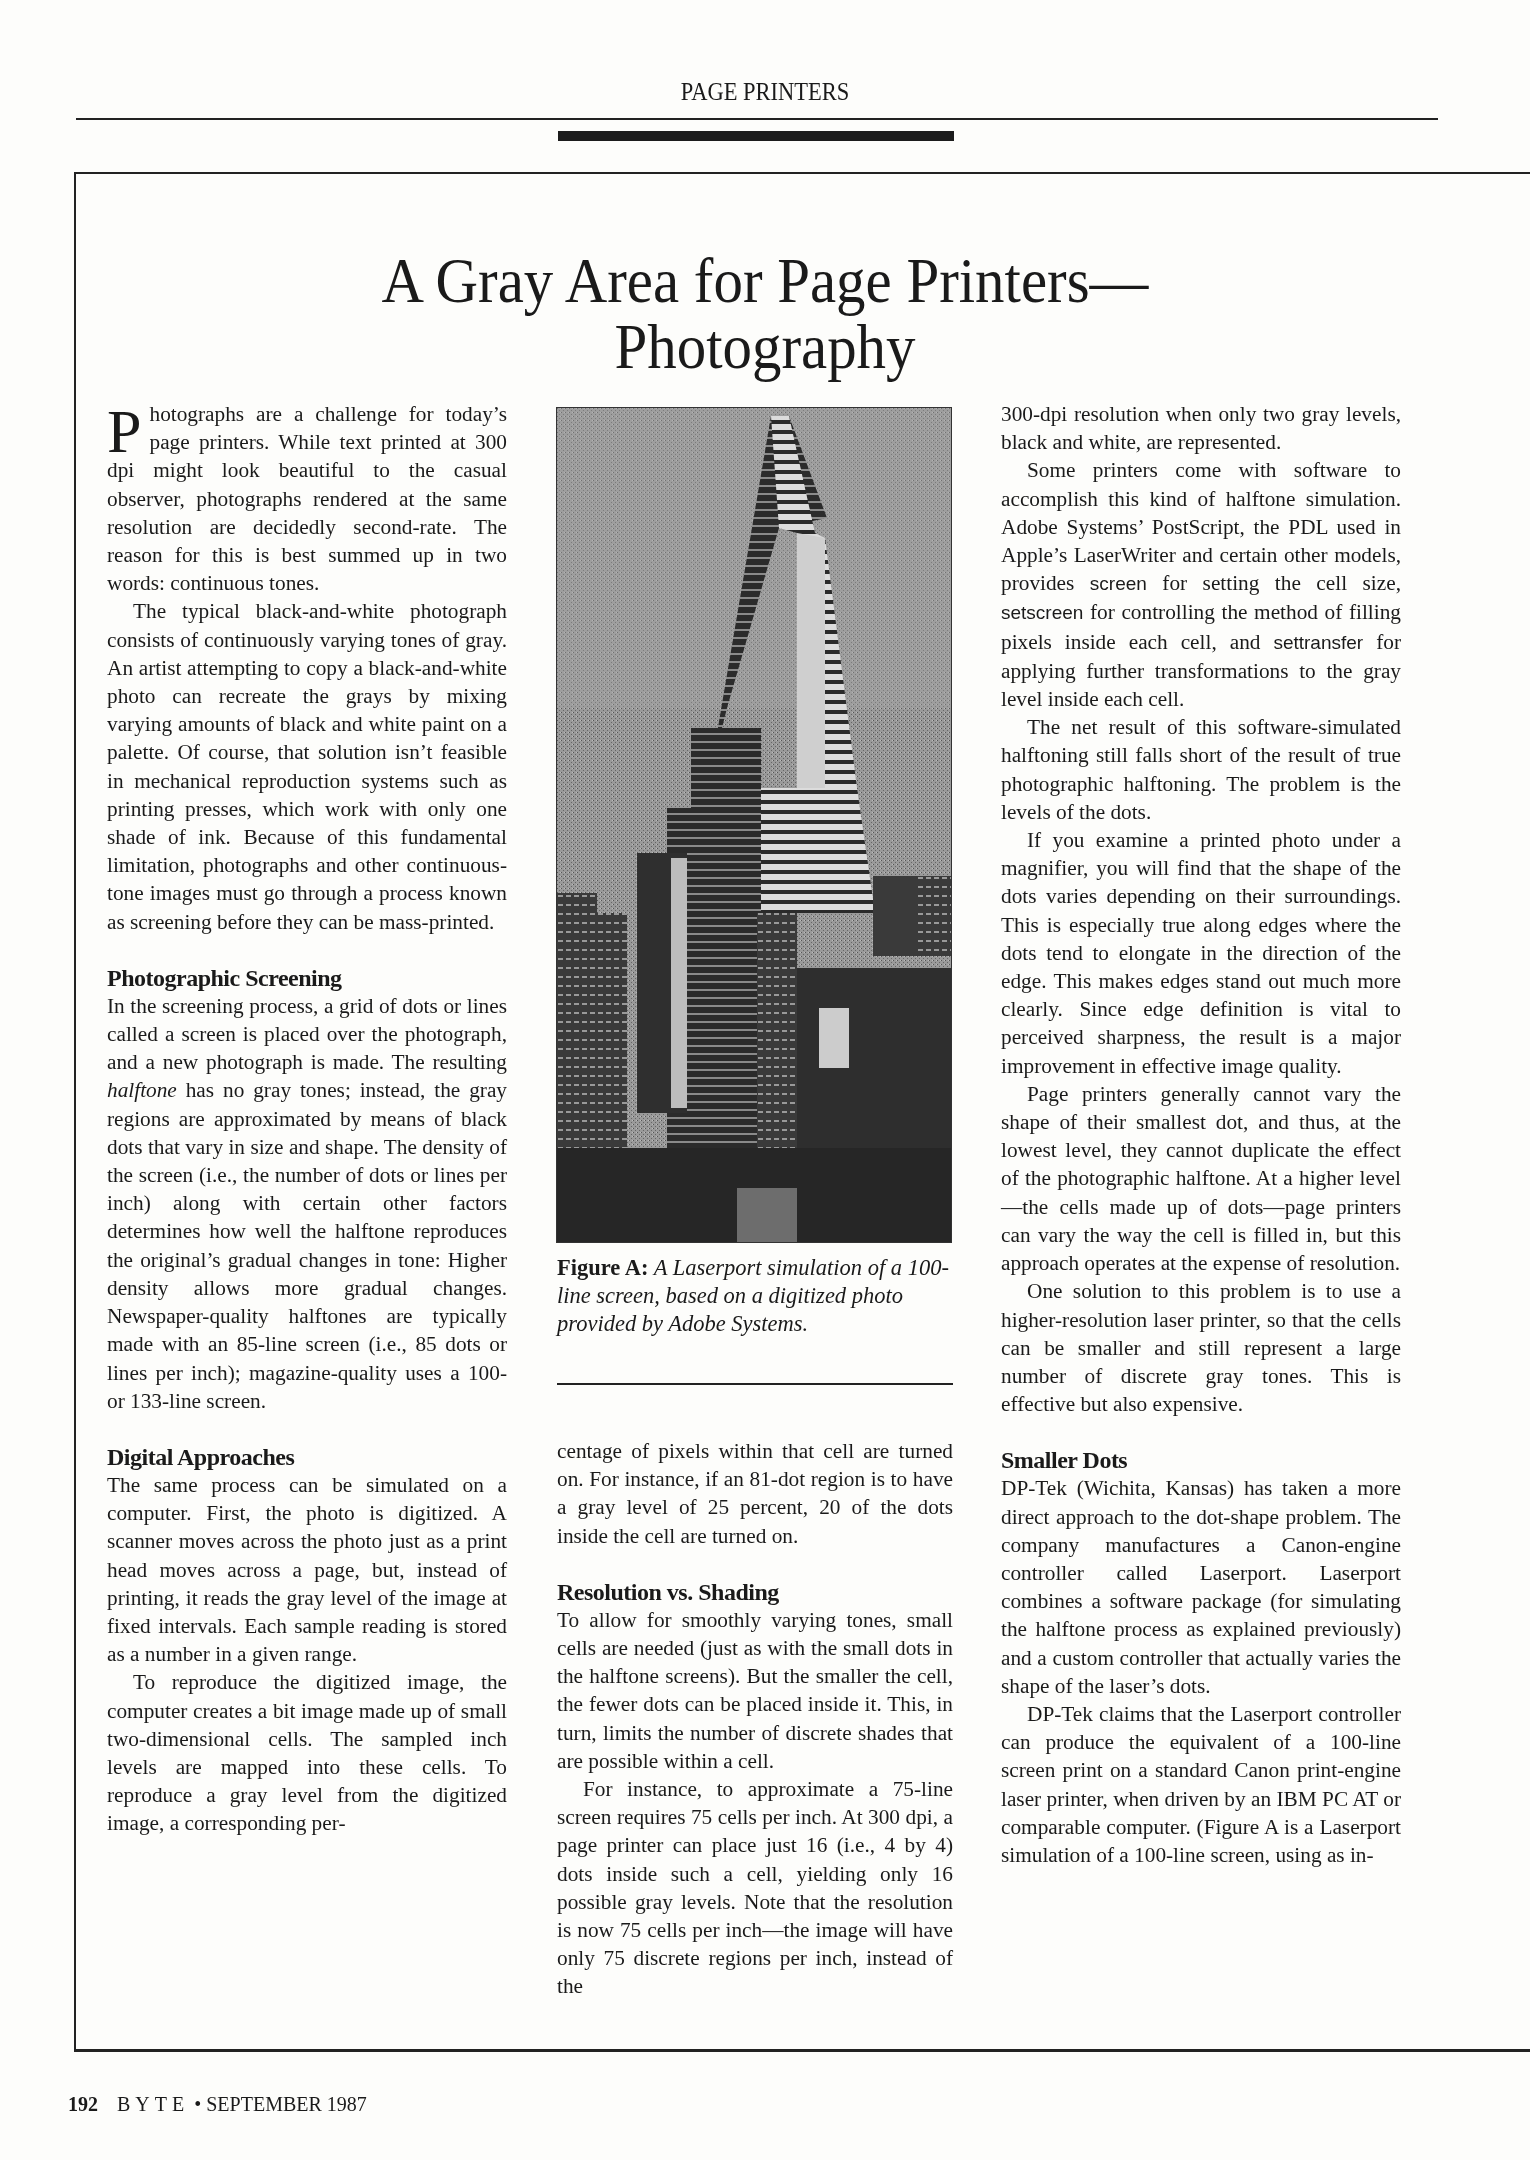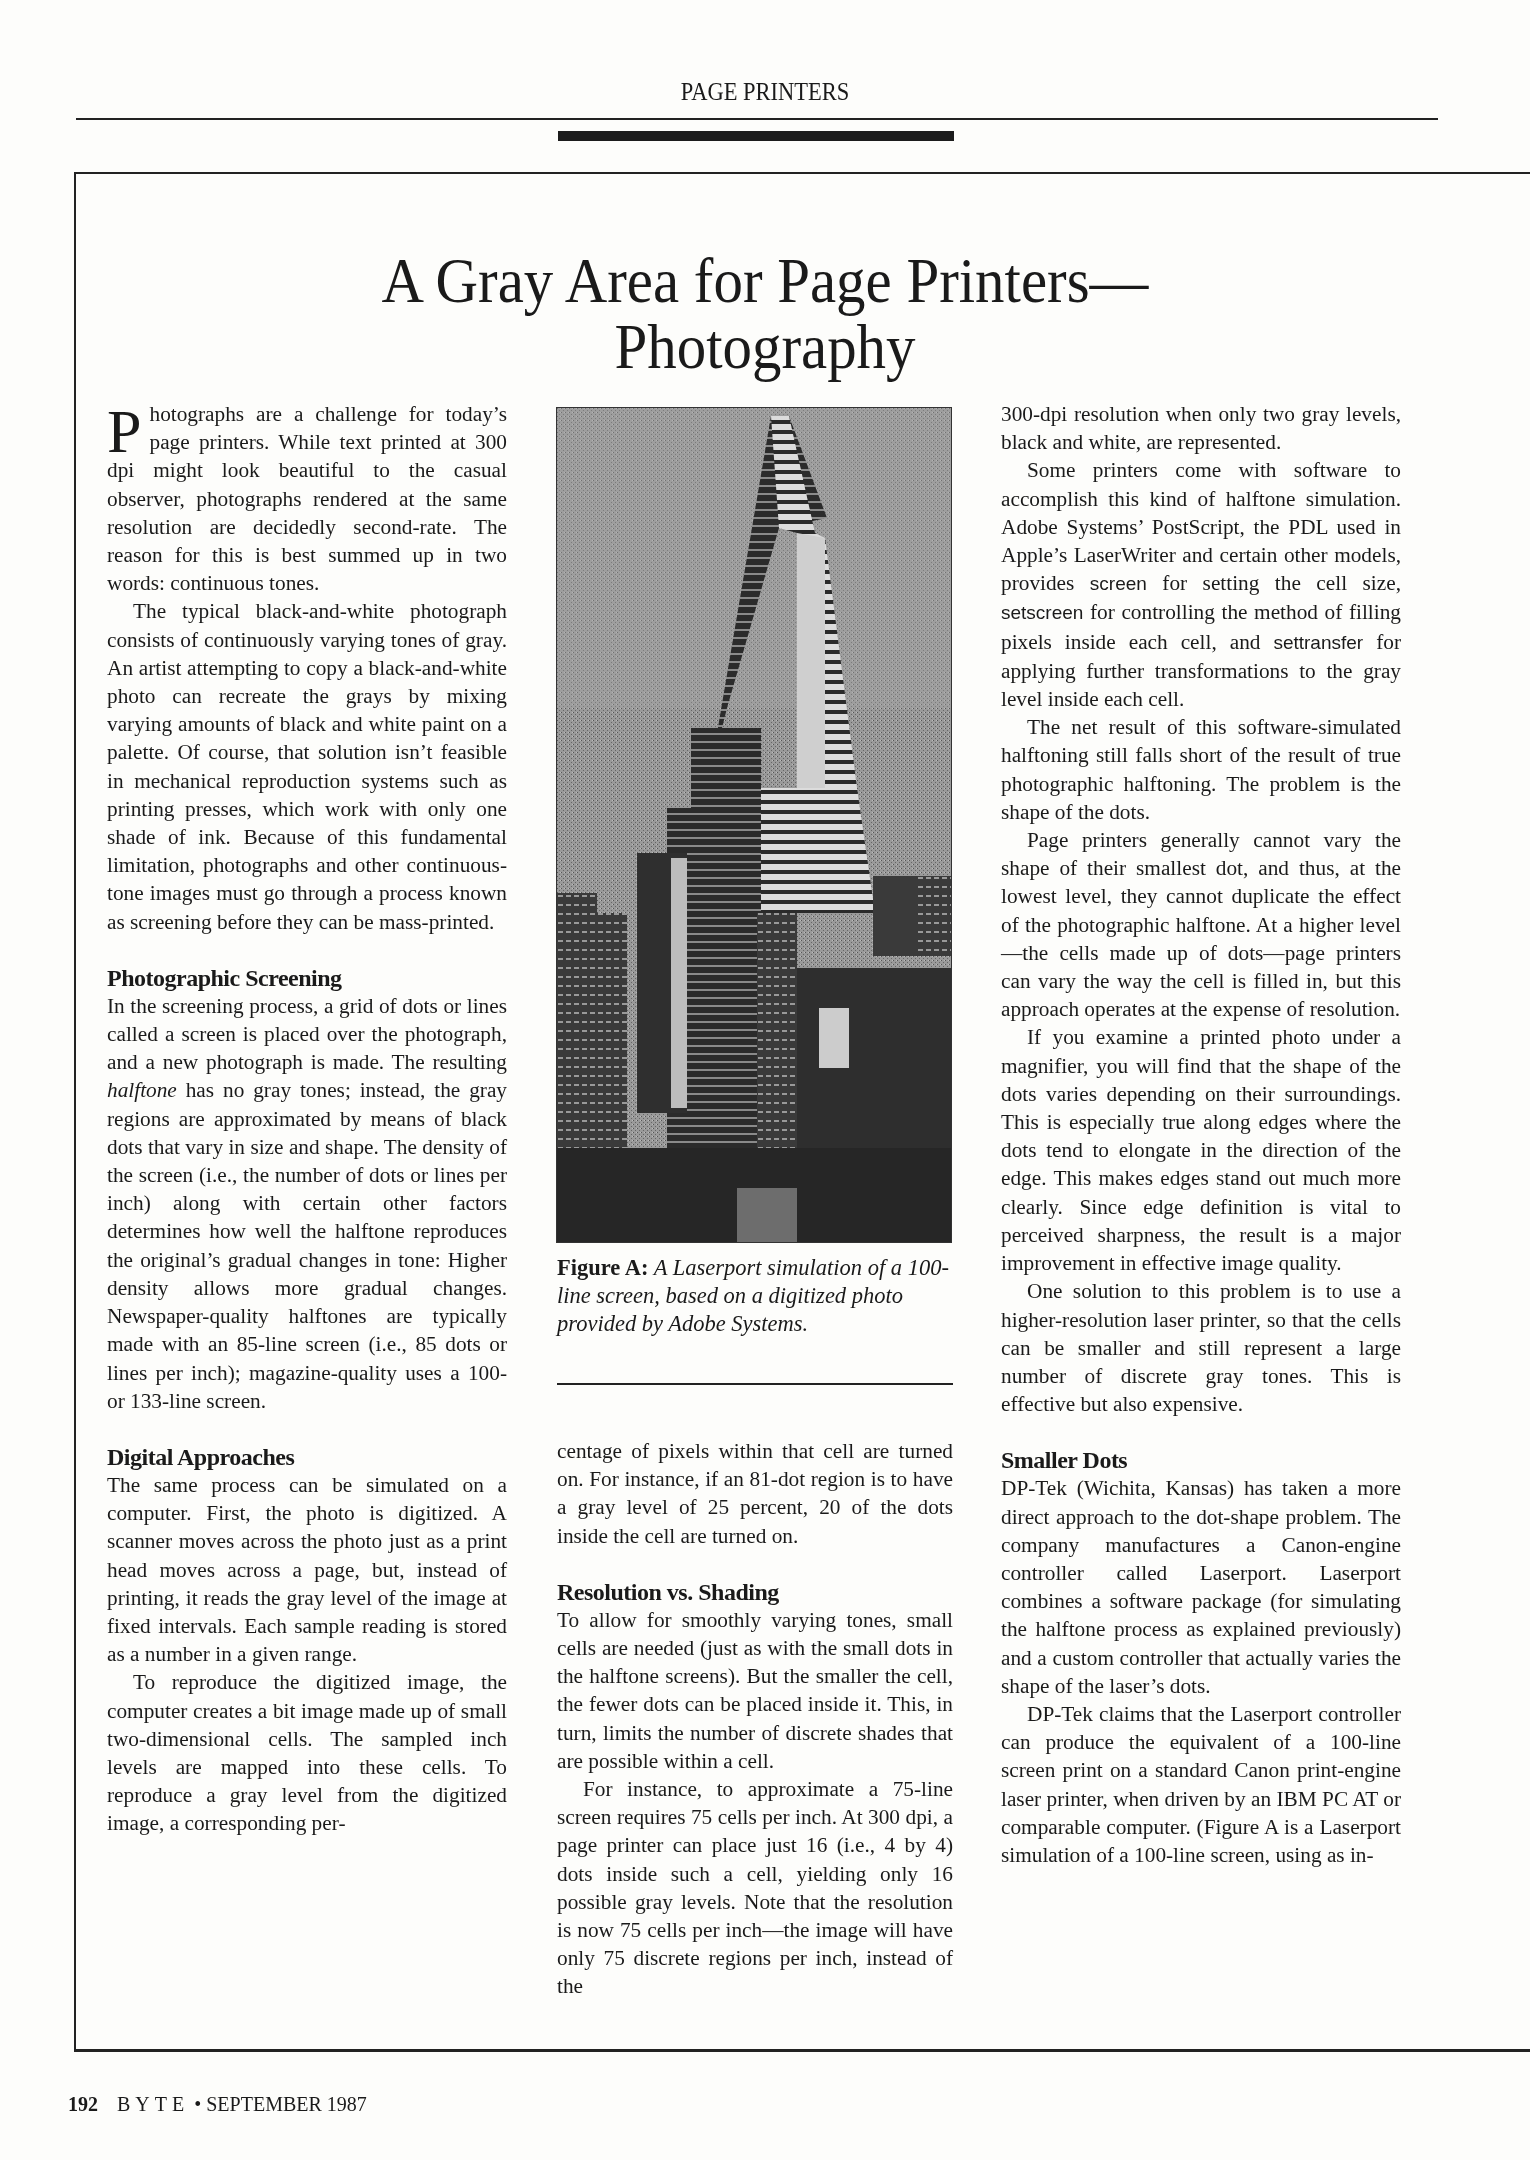--- a/index.html
+++ b/index.html
@@ -150,23 +150,23 @@
   <p class="noindent">centage of pixels within that cell are turned on. For instance, if an 81-dot region is to have a gray level of 25 percent, 20 of the dots inside the cell are turned on.</p>
   <div class="gap"></div>
   <h3>Resolution vs. Shading</h3>
   <p class="noindent">To allow for smoothly varying tones, small cells are needed (just as with the small dots in the halftone screens). But the smaller the cell, the fewer dots can be placed inside it. This, in turn, limits the number of discrete shades that are possible within a cell.</p>
   <p>For instance, to approximate a 75-line screen requires 75 cells per inch. At 300 dpi, a page printer can place just 16 (i.e., 4 by 4) dots inside such a cell, yielding only 16 possible gray levels. Note that the resolution is now 75 cells per inch—the image will have only 75 discrete regions per inch, instead of the</p>
 </div>
 
 <div class="col col3">
   <p class="noindent">300-dpi resolution when only two gray levels, black and white, are represented.</p>
   <p><span>Some printers come with software to accomplish this kind of halftone simulation. Adobe Systems’ PostScript, the PDL used in Apple’s LaserWriter and certain other models, provides </span><span class="mono">screen</span><span> for setting the cell size, </span><span class="mono">setscreen</span><span> for controlling the method of filling pixels inside each cell, and </span><span class="mono">settransfer</span><span> for applying further transformations to the gray level inside each cell.</span></p>
-  <p>The net result of this software-simulated halftoning still falls short of the result of true photographic halftoning. The problem is the shape of the dots.</p>
+  <p>The net result of this software-simulated halftoning still falls short of the result of true photographic halftoning. The problem is the levels of the dots.</p>
+  <p>If you examine a printed photo under a magnifier, you will find that the shape of the dots varies depending on their surroundings. This is especially true along edges where the dots tend to elongate in the direction of the edge. This makes edges stand out much more clearly. Since edge definition is vital to perceived sharpness, the result is a major improvement in effective image quality.</p>
   <p>Page printers generally cannot vary the shape of their smallest dot, and thus, at the lowest level, they cannot duplicate the effect of the photographic halftone. At a higher level—the cells made up of dots—page printers can vary the way the cell is filled in, but this approach operates at the expense of resolution.</p>
-  <p>If you examine a printed photo under a magnifier, you will find that the shape of the dots varies depending on their surroundings. This is especially true along edges where the dots tend to elongate in the direction of the edge. This makes edges stand out much more clearly. Since edge definition is vital to perceived sharpness, the result is a major improvement in effective image quality.</p>
   <p>One solution to this problem is to use a higher-resolution laser printer, so that the cells can be smaller and still represent a large number of discrete gray tones. This is effective but also expensive.</p>
   <div class="gap"></div>
   <h3>Smaller Dots</h3>
   <p class="noindent">DP-Tek (Wichita, Kansas) has taken a more direct approach to the dot-shape problem. The company manufactures a Canon-engine controller called Laserport. Laserport combines a software package (for simulating the halftone process as explained previously) and a custom controller that actually varies the shape of the laser’s dots.</p>
   <p>DP-Tek claims that the Laserport controller can produce the equivalent of a 100-line screen print on a standard Canon print-engine laser printer, when driven by an IBM PC AT or comparable computer. (Figure A is a Laserport simulation of a 100-line screen, using as in-</p>
 </div>
 
 <div class="footer">
   <span class="pnum">192</span>
   <span class="mag">BYTE</span>

